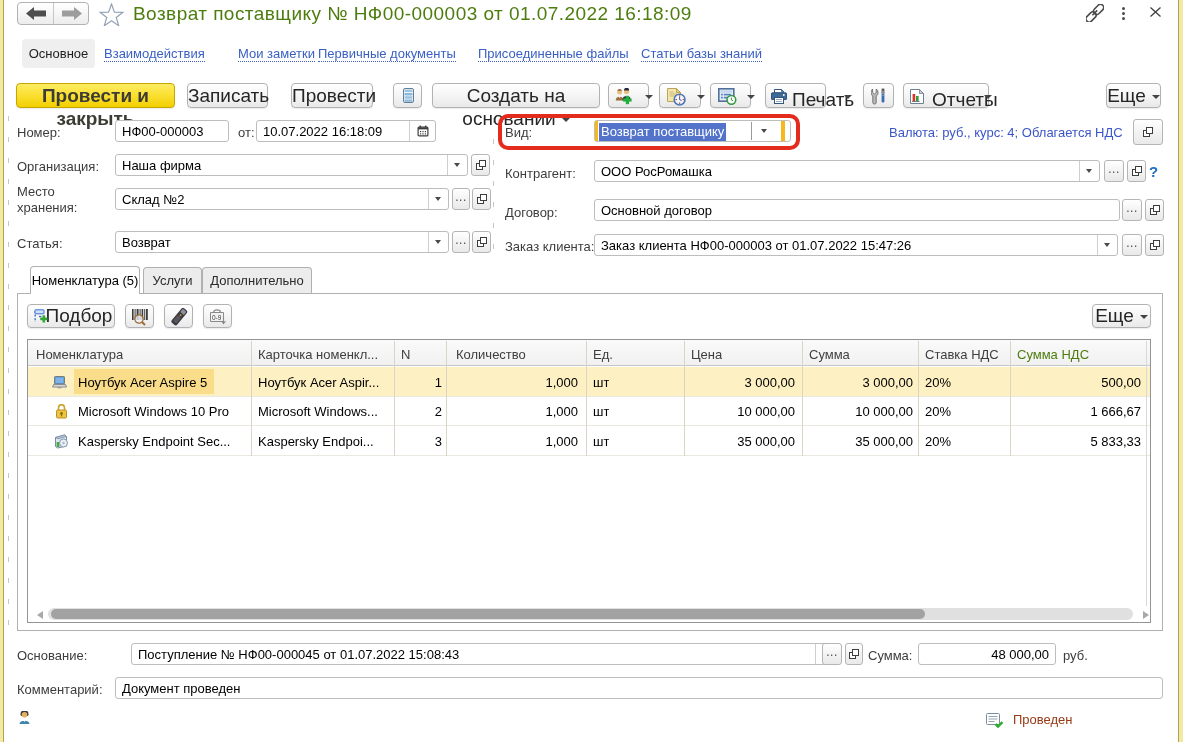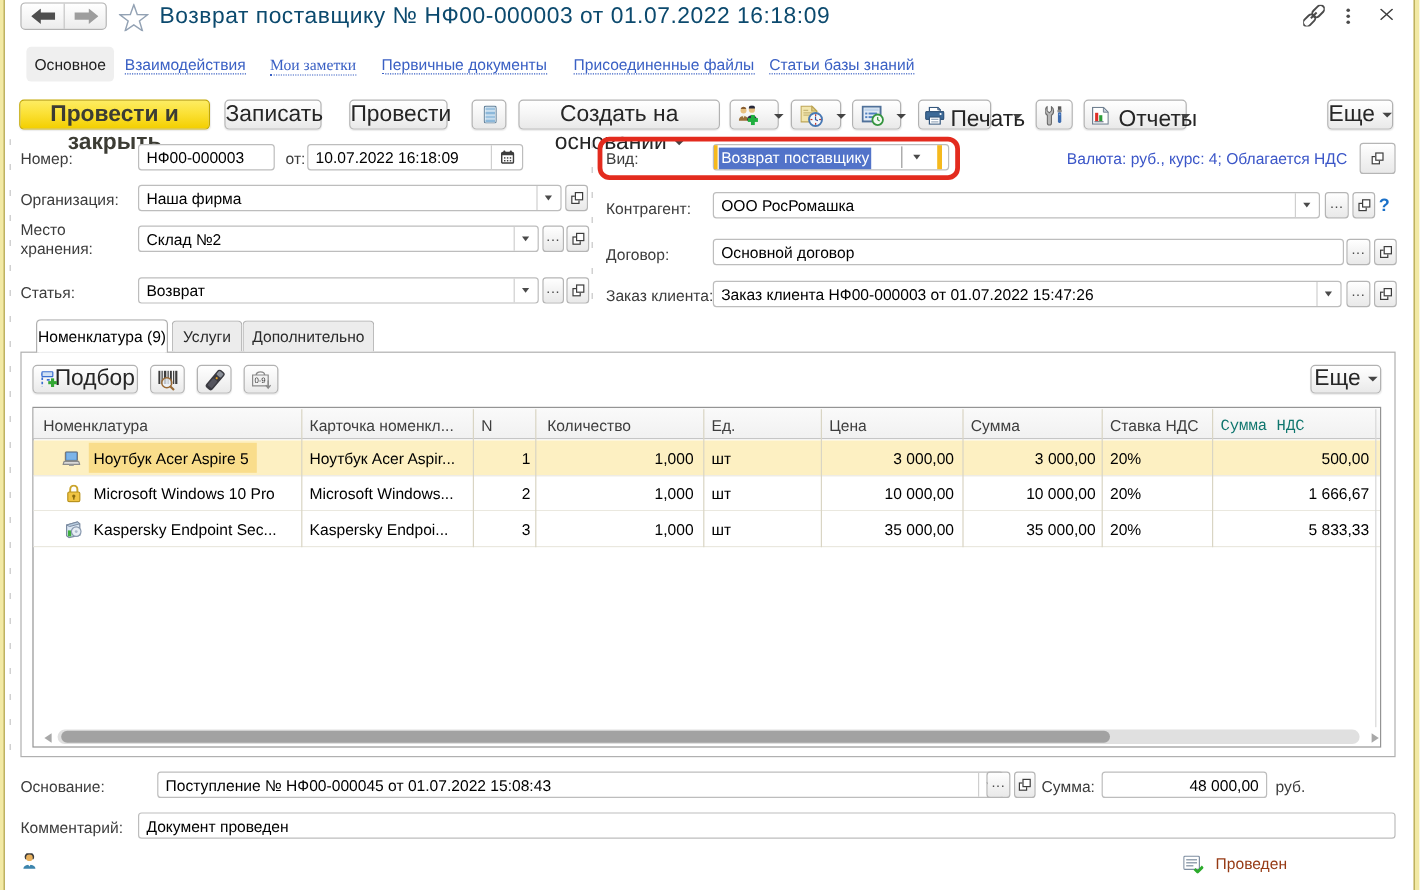--- a/index.html
+++ b/index.html
@@ -39,40 +39,40 @@
   <svg class="ab" style="left:8px;top:4px;" width="20" height="13" viewBox="0 0 20 13">
         <path d="M8 0 L8 3.5 L20 3.5 L20 9.5 L8 9.5 L8 13 L0 6.5 Z" fill="#4e4e4e"></path>
       </svg>
   <svg class="ab" style="left:44px;top:4px;" width="20" height="13" viewBox="0 0 20 13">
         <path d="M12 0 L12 3.5 L0 3.5 L0 9.5 L12 9.5 L12 13 L20 6.5 Z" fill="#9d9d9d"></path>
       </svg>
 </div>
 <svg class="ab" style="left:99px;top:3px;" width="25" height="23" viewBox="0 0 25 23">
       <path d="M12.5 1 L15.4 9.1 L24 9.3 L17.2 14.5 L19.7 22.7 L12.5 17.8 L5.3 22.7 L7.8 14.5 L1 9.3 L9.6 9.1 Z" fill="none" stroke="#93a2b4" stroke-width="1.2"></path>
     </svg>
-<div class="ab" style="left:133px;top:3px;font-size:19px;letter-spacing:0.45px;color:#0c4a6e;">Возврат поставщику № НФ00-000003 от 01.07.2022 16:18:09</div>
+<div class="ab" style="left:133px;top:3px;font-size:19px;letter-spacing:0.45px;color:#4d7c0f;">Возврат поставщику № НФ00-000003 от 01.07.2022 16:18:09</div>
 <svg class="ab" style="left:1086px;top:4px;" width="18" height="18" viewBox="0 0 18 18">
       <g fill="none" stroke="#4b4b4b" stroke-width="1.6">
         <rect x="-5.8" y="-3.2" width="11.6" height="6.4" rx="3.2" transform="translate(5 13) rotate(-45)"></rect>
         <rect x="-5.8" y="-3.2" width="11.6" height="6.4" rx="3.2" transform="translate(12.6 5.4) rotate(-45)"></rect>
         <path d="M6.4 11.2 L11.2 6.4"></path>
       </g>
     </svg>
 <div class="ab" style="left:1122px;top:7px;width:4px;">
   <div style="width:3.4px;height:3.4px;border-radius:50%;background:#4b4b4b;margin-bottom:1.6px;"></div>
   <div style="width:3.4px;height:3.4px;border-radius:50%;background:#4b4b4b;margin-bottom:1.6px;"></div>
   <div style="width:3.4px;height:3.4px;border-radius:50%;background:#4b4b4b;"></div>
 </div>
 <svg class="ab" style="left:1150px;top:7px;" width="11" height="10" viewBox="0 0 11 10">
       <path d="M0.5 0.5 L10.5 9.5 M10.5 0.5 L0.5 9.5" stroke="#3e3e3e" stroke-width="1.25"></path>
     </svg>
 
 <div class="ab" style="left:22px;top:39px;width:73px;height:29px;background:#efefef;border-radius:4px;text-align:center;line-height:29px;font-size:13px;color:#1e1e1e;">Основное</div>
 <div class="ab link dotu" style="left:104px;top:46px;">Взаимодействия</div>
-<div class="ab link dotu" style="left:225px;top:46px;font-family:Liberation Serif, serif;">Мои заметки</div>
+<div class="ab link dotu" style="left:238px;top:46px;">Мои заметки</div>
 <div class="ab link dotu" style="left:318px;top:46px;">Первичные документы</div>
 <div class="ab link dotu" style="left:478px;top:46px;">Присоединенные файлы</div>
 <div class="ab link dotu" style="left:641px;top:46px;">Статьи базы знаний</div>
 
 <div class="btn ybtn" style="left:16px;top:83px;width:159px;"><span class="cap">Провести и закрыть</span></div>
 <div class="btn" style="left:187px;top:83px;width:81px;"><span class="cap">Записать</span></div>
 <div class="btn" style="left:291px;top:83px;width:82px;"><span class="cap">Провести</span></div>
 <div class="btn" style="left:393px;top:83px;width:29px;">
   <svg class="ab" style="left:9px;top:4px;" width="11" height="15" viewBox="0 0 11 15">
         <rect x="0.5" y="0.5" width="10" height="14" rx="1.5" fill="#ffffff" stroke="#5f7f99"></rect>
@@ -246,21 +246,21 @@
 <div class="mini" style="left:472px;top:231px;width:19px;height:22px;"><span class="opn"><i class="b1"></i><i class="b2"></i></span></div>
 <div class="lbl" style="left:505px;top:239px;">Заказ клиента:</div>
 <div class="fld" style="left:594px;top:234px;width:524px;">
       <span class="tx">Заказ клиента НФ00-000003 от 01.07.2022 15:47:26</span>
       <div class="dd"></div>
     </div>
 <div class="mini" style="left:1122px;top:234px;width:20px;height:22px;"><span class="dots3">...</span></div>
 <div class="mini" style="left:1145px;top:234px;width:19px;height:22px;"><span class="opn"><i class="b1"></i><i class="b2"></i></span></div>
 
 <div class="ab" style="left:17px;top:293px;width:1146px;height:338px;border:1px solid #b0b0b0;background:#fff;"></div>
-<div class="ab" style="left:30px;top:266px;width:110px;height:28px;background:#fff;border:1px solid #b0b0b0;border-bottom:none;border-radius:4px 4px 0 0;text-align:center;line-height:27px;z-index:3;">Номенклатура (9)</div>
+<div class="ab" style="left:30px;top:266px;width:110px;height:28px;background:#fff;border:1px solid #b0b0b0;border-bottom:none;border-radius:4px 4px 0 0;text-align:center;line-height:27px;z-index:3;">Номенклатура (5)</div>
 <div class="ab" style="left:143px;top:267px;width:59px;height:26px;background:#ececec;border:1px solid #b0b0b0;border-bottom:none;border-radius:4px 4px 0 0;text-align:center;line-height:26px;color:#2a2a2a;">Услуги</div>
 <div class="ab" style="left:202px;top:267px;width:110px;height:26px;background:#ececec;border:1px solid #b0b0b0;border-bottom:none;border-radius:4px 4px 0 0;text-align:center;line-height:26px;color:#2a2a2a;">Дополнительно</div>
 
 <div class="btn" style="left:27px;top:304px;width:88px;height:24px;">
   <svg class="ab" style="left:6px;top:4px;" width="16" height="16" viewBox="0 0 16 16">
         <g fill="none" stroke="#3b6fd0" stroke-width="1.4" stroke-dasharray="2 1.6">
           <path d="M1.2 2 L1.2 13"></path>
         </g>
         <rect x="1" y="0.8" width="9" height="4" rx="0.5" fill="#cfe0f4" stroke="#3b6fd0" stroke-dasharray="0"></rect>
         <g stroke="#3b6fd0" stroke-width="1.4">
@@ -309,21 +309,21 @@
 <div class="ab" style="left:27px;top:339px;width:1124px;height:284px;border:1px solid #949494;background:#fff;"></div>
 <div class="ab" style="left:28px;top:340px;width:1122px;height:26px;background:linear-gradient(#fafafa,#f1f1f1);border-bottom:1px solid #c6c6c6;"></div>
 <div class="cell" style="left:36px;top:347px;color:#3e3e3e;">Номенклатура</div>
 <div class="cell" style="left:258px;top:347px;color:#3e3e3e;">Карточка номенкл...</div>
 <div class="cell" style="left:401px;top:347px;color:#3e3e3e;">N</div>
 <div class="cell" style="left:456px;top:347px;color:#3e3e3e;">Количество</div>
 <div class="cell" style="left:593px;top:347px;color:#3e3e3e;">Ед.</div>
 <div class="cell" style="left:691px;top:347px;color:#3e3e3e;">Цена</div>
 <div class="cell" style="left:809px;top:347px;color:#3e3e3e;">Сумма</div>
 <div class="cell" style="left:925px;top:347px;color:#3e3e3e;">Ставка НДС</div>
-<div class="cell" style="left:1017px;top:347px;color:#0f766e;font-family:Liberation Mono, monospace;">Сумма НДС</div>
+<div class="cell" style="left:1017px;top:347px;color:#4d7c0f;">Сумма НДС</div>
 
 <div class="ab" style="left:28px;top:367px;width:1122px;height:29px;background:#fdf0c2;"></div>
 <div class="ab" style="left:28px;top:396px;width:1122px;height:30px;border-top:1px solid #eae8df;border-bottom:1px solid #eae8df;background:#fff;"></div>
 <div class="ab" style="left:28px;top:426px;width:1122px;height:30px;border-bottom:1px solid #eae8df;background:#fff;"></div>
 
 <div class="ab" style="left:251px;top:341px;width:1px;height:115px;background:#d9d5c4;"></div>
 <div class="ab" style="left:394px;top:341px;width:1px;height:115px;background:#d9d5c4;"></div>
 <div class="ab" style="left:446px;top:341px;width:1px;height:115px;background:#d9d5c4;"></div>
 <div class="ab" style="left:586px;top:341px;width:1px;height:115px;background:#d9d5c4;"></div>
 <div class="ab" style="left:684px;top:341px;width:1px;height:115px;background:#d9d5c4;"></div>

